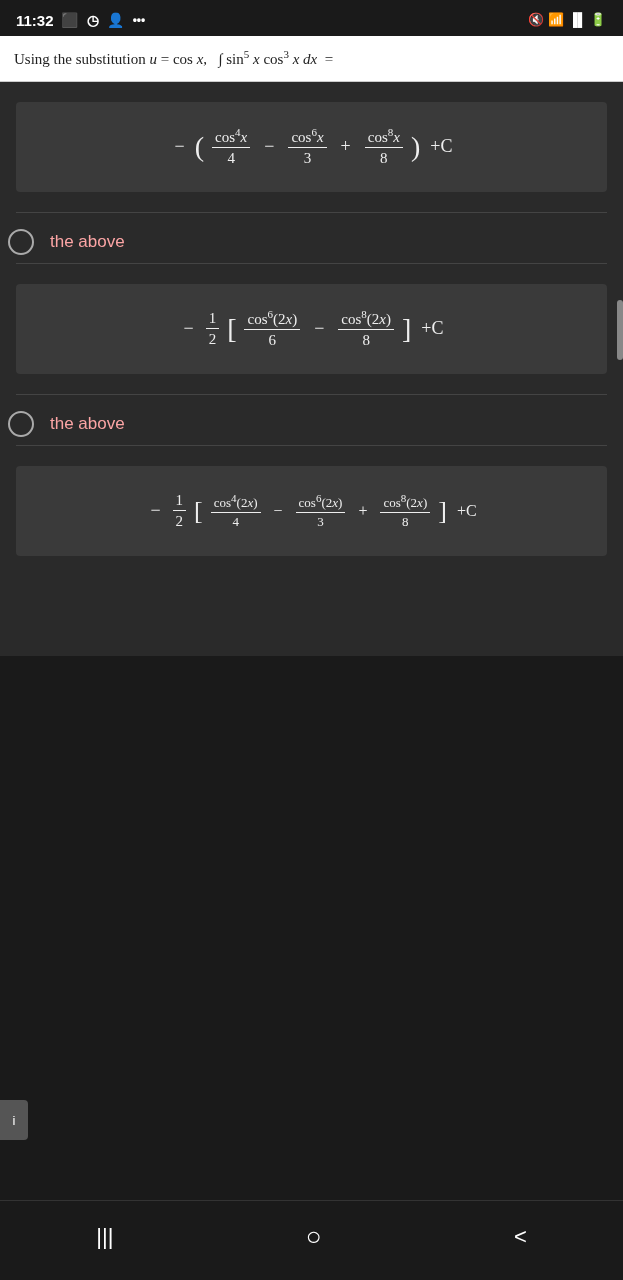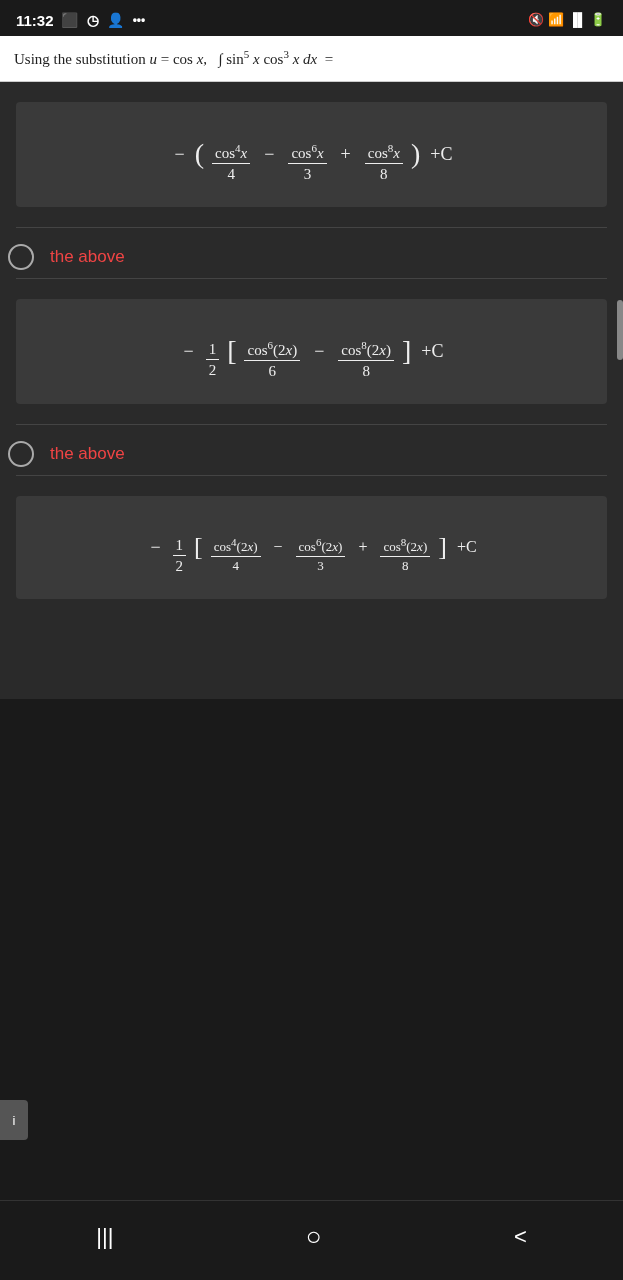--- a/index.html
+++ b/index.html
@@ -87,21 +87,21 @@
       width: 26px;
       height: 26px;
       border-radius: 50%;
       border: 2px solid #aaa;
       background: transparent;
       flex-shrink: 0;
     }
 
     .option-label {
       font-size: 17px;
-      color: #ef4444;
+      color: #fca5a5;
       font-family: -apple-system, sans-serif;
     }
 
     
     .math-expr {
       font-family: 'Georgia', 'Times New Roman', serif;
       font-size: 17px;
       color: #eee;
       display: flex;
       align-items: center;
@@ -115,21 +115,20 @@
       align-items: center;
       vertical-align: middle;
       margin: 0 2px;
     }
 
     .frac .num {
       border-bottom: 1.5px solid #eee;
       padding: 0 3px 1px 3px;
       font-size: 15px;
       line-height: 1.2;
-      margin-top: 16px;
     }
 
     .frac .den {
       padding: 1px 3px 0 3px;
       font-size: 15px;
       line-height: 1.2;
     }
 
     sup {
       font-size: 11px;

